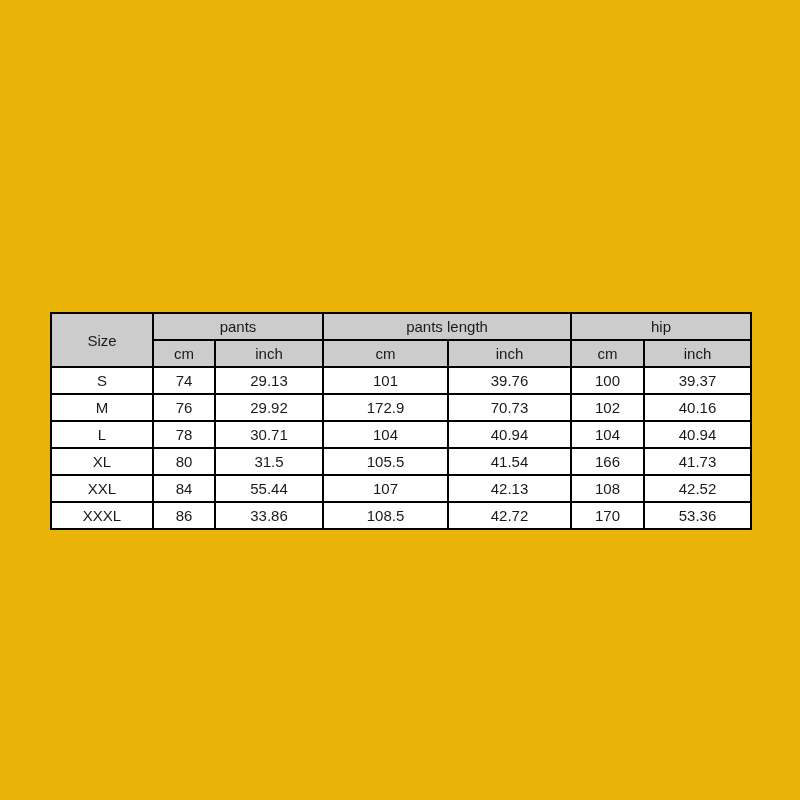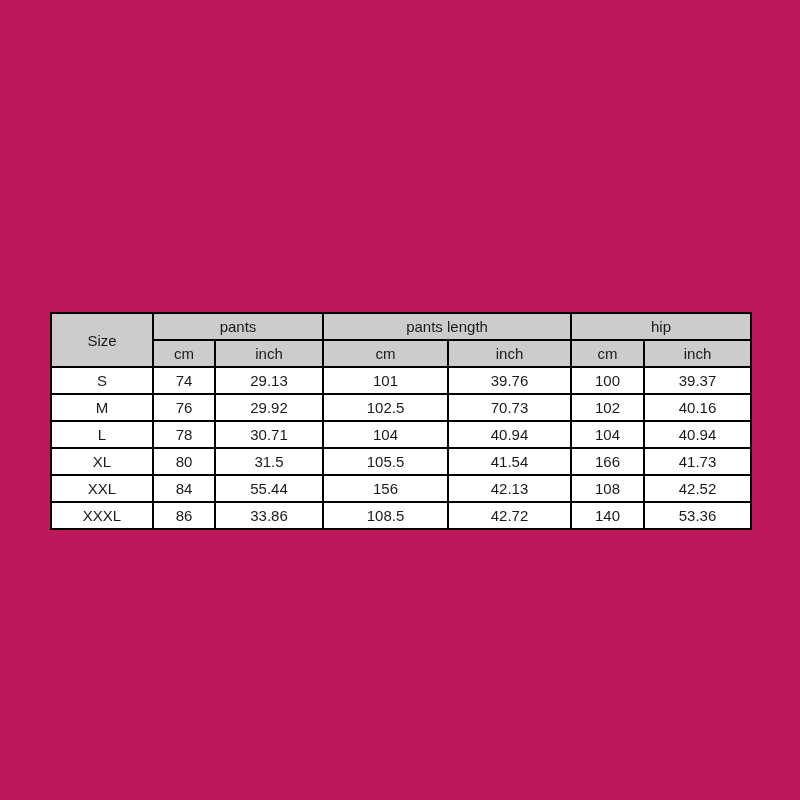--- a/index.html
+++ b/index.html
@@ -13,21 +13,21 @@
     height: 800px;
     overflow: hidden;
     font-family: "Liberation Sans", sans-serif;
     -webkit-font-smoothing: antialiased;
   }
 
   #canvas {
     position: relative;
     width: 800px;
     height: 800px;
-    background: #be185d;
+    background: #eab308;
   }
 
   
   #size-chart {
     position: absolute;
     left: 50px;
     top: 312px;
     width: 700px;
     border-collapse: collapse;
     table-layout: fixed;
@@ -126,21 +126,21 @@
         <td>29.13</td>
         <td>101</td>
         <td>39.76</td>
         <td>100</td>
         <td>39.37</td>
       </tr>
       <tr>
         <td class="size-cell">M</td>
         <td>76</td>
         <td>29.92</td>
-        <td>102.5</td>
+        <td>172.9</td>
         <td>70.73</td>
         <td>102</td>
         <td>40.16</td>
       </tr>
       <tr>
         <td class="size-cell">L</td>
         <td>78</td>
         <td>30.71</td>
         <td>104</td>
         <td>40.94</td>
@@ -153,30 +153,30 @@
         <td>31.5</td>
         <td>105.5</td>
         <td>41.54</td>
         <td>166</td>
         <td>41.73</td>
       </tr>
       <tr>
         <td class="size-cell">XXL</td>
         <td>84</td>
         <td>55.44</td>
-        <td>156</td>
+        <td>107</td>
         <td>42.13</td>
         <td>108</td>
         <td>42.52</td>
       </tr>
       <tr>
         <td class="size-cell">XXXL</td>
         <td>86</td>
         <td>33.86</td>
         <td>108.5</td>
         <td>42.72</td>
-        <td>140</td>
+        <td>170</td>
         <td>53.36</td>
       </tr>
     </tbody>
   </table>
 
 </div>
 
 </body></html>

